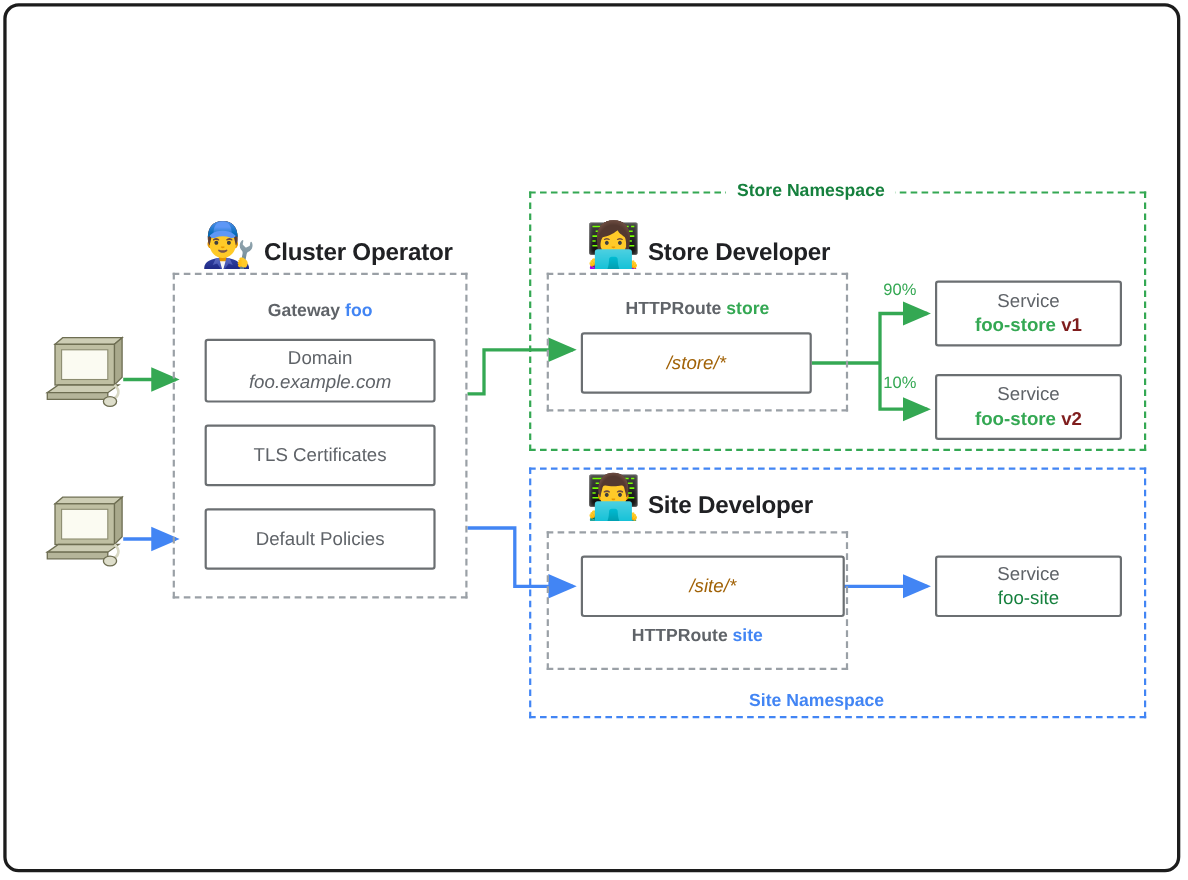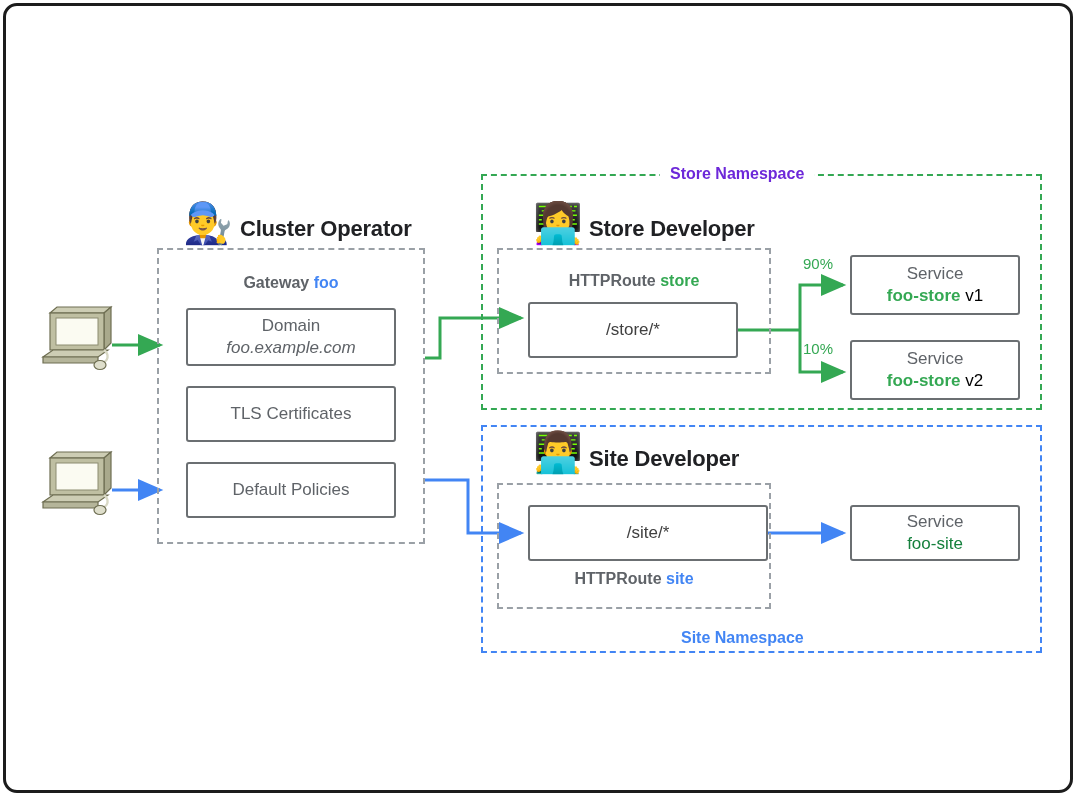--- a/index.html
+++ b/index.html
@@ -71,21 +71,21 @@
 
   
   .ns-label {
     position: absolute;
     font-size: 16px;
     font-weight: bold;
     background: #ffffff;
     padding: 0 10px;
     white-space: nowrap;
   }
-  .ns-label.green { color: #6d28d9; }
+  .ns-label.green { color: #15803d; }
   .ns-label.blue  { color: #4285f4; }
 
   
   .box {
     border: 2px solid #6b6f72;
     border-radius: 3px;
     background: #ffffff;
     display: flex;
     flex-direction: column;
     align-items: center;
@@ -99,31 +99,32 @@
     line-height: 1.3;
   }
   .box-line2 {
     font-size: 17px;
     color: #5f6368;
     font-style: italic;
     line-height: 1.3;
   }
   .box-path {
     font-size: 17px;
-    color: #404040;
+    color: #a16207;
+    font-style: italic;
   }
   .box-single {
     font-size: 17px;
     color: #5f6368;
   }
 
   
   .svc-name-green { color: #34a853; font-weight: bold; }
   .svc-name-blue  { color: #15803d; font-weight: normal; }
-  .svc-ver { color: #000000; font-weight: normal; }
+  .svc-ver { color: #7f1d1d; font-weight: bold; }
 
   
   .caption {
     font-size: 16px;
     color: #5f6368;
     font-weight: bold;
     white-space: nowrap;
     text-align: center;
   }
   .caption .accent-blue  { color: #4285f4; }

